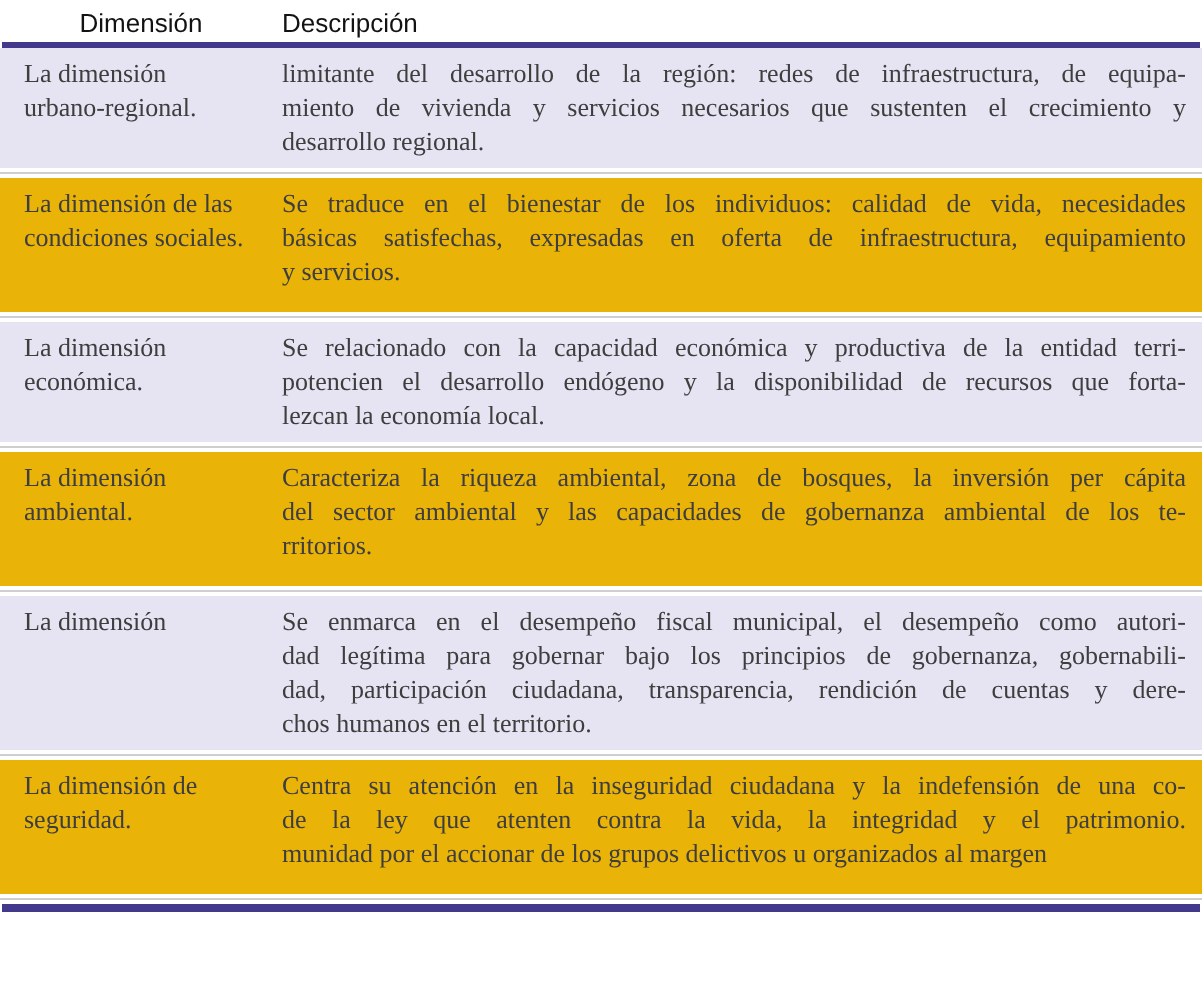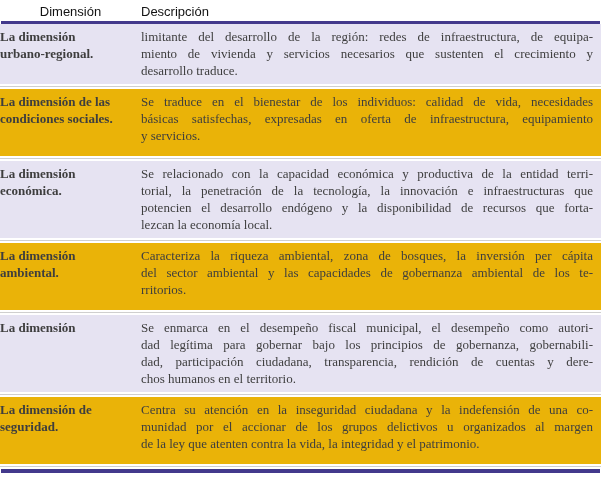--- a/index.html
+++ b/index.html
@@ -33,25 +33,24 @@
   .rule-bottom { height: 4px; margin-top: 2px; }
 
   .row { display: flex; padding: 4px 0 5px; background: #eab308; }
   .row.shaded { background: var(--row-shade, #e6e3f2); }
   .row.plain { padding-bottom: 12px; }
 
   .row .c1 {
     width: 141px;
     flex: none;
     box-sizing: border-box;
-    padding-left: 0;
+    padding-left: 12px;
     padding-right: 12px;
     font-size: 13px;
     line-height: 17px;
-    font-weight: bold;
   }
   .row .c2 {
     flex: 1;
     padding-right: 8px;
     font-size: 13px;
     line-height: 17px;
   }
   .row .c2 .line { text-align: justify; text-align-last: justify; }
   .row .c2 .line:last-child { text-align-last: left; }
 
@@ -74,21 +73,21 @@
   <div class="rule-heavy"></div>
 
   <div class="row shaded">
     <div class="c1">
         <div class="line">La dimensión</div>
         <div class="line">urbano-regional.</div>
       </div>
     <div class="c2">
         <div class="line">limitante del desarrollo de la región: redes de infraestructura, de equipa-</div>
         <div class="line">miento de vivienda y servicios necesarios que sustenten el crecimiento y</div>
-        <div class="line">desarrollo traduce.</div>
+        <div class="line">desarrollo regional.</div>
       </div>
   </div>
   <div class="divider"></div>
 
   <div class="row plain">
     <div class="c1">
         <div class="line">La dimensión de las</div>
         <div class="line">condiciones sociales.</div>
       </div>
     <div class="c2">
@@ -99,21 +98,20 @@
   </div>
   <div class="divider"></div>
 
   <div class="row shaded">
     <div class="c1">
         <div class="line">La dimensión</div>
         <div class="line">económica.</div>
       </div>
     <div class="c2">
         <div class="line">Se relacionado con la capacidad económica y productiva de la entidad terri-</div>
-        <div class="line">torial, la penetración de la tecnología, la innovación e infraestructuras que</div>
         <div class="line">potencien el desarrollo endógeno y la disponibilidad de recursos que forta-</div>
         <div class="line">lezcan la economía local.</div>
       </div>
   </div>
   <div class="divider"></div>
 
   <div class="row plain">
     <div class="c1">
         <div class="line">La dimensión</div>
         <div class="line">ambiental.</div>
@@ -139,21 +137,21 @@
   </div>
   <div class="divider"></div>
 
   <div class="row plain">
     <div class="c1">
         <div class="line">La dimensión de</div>
         <div class="line">seguridad.</div>
       </div>
     <div class="c2">
         <div class="line">Centra su atención en la inseguridad ciudadana y la indefensión de una co-</div>
+        <div class="line">de la ley que atenten contra la vida, la integridad y el patrimonio.</div>
         <div class="line">munidad por el accionar de los grupos delictivos u organizados al margen</div>
-        <div class="line">de la ley que atenten contra la vida, la integridad y el patrimonio.</div>
       </div>
   </div>
   <div class="divider"></div>
 
   <div class="rule-heavy rule-bottom"></div>
 
 </div>
 
 </body></html>

